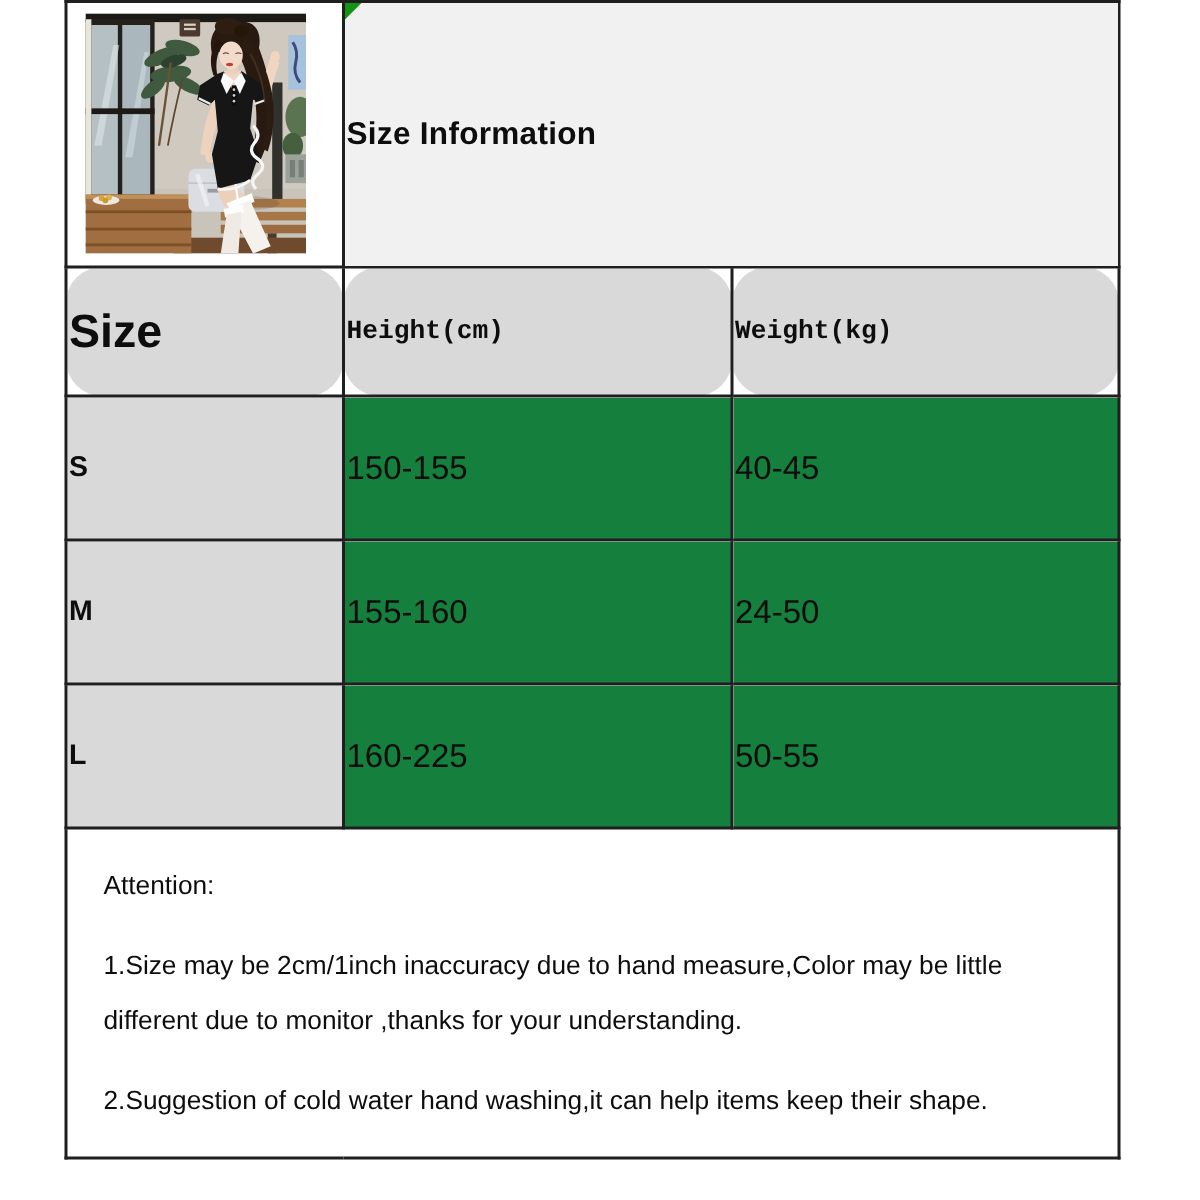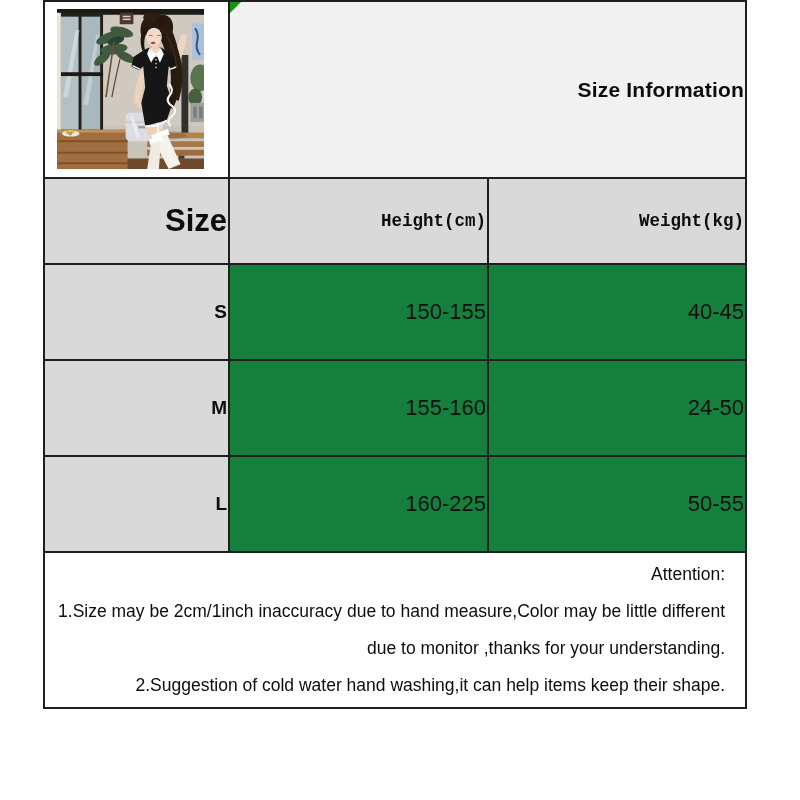--- a/index.html
+++ b/index.html
@@ -7,56 +7,56 @@
   .canvas{position:relative;width:800px;height:800px;background:#ffffff;overflow:hidden;}
 
   table.size-table{
     position:absolute; left:43px; top:0;
     width:702px;
     border-collapse:collapse;
     table-layout:fixed;
   }
   table.size-table td, table.size-table th{
     border:2px solid #1f1f1f;
-    text-align:right;
+    text-align:left;
     vertical-align:middle;
     overflow:hidden;
   }
   col.c1{width:185px;} col.c2{width:259px;} col.c3{width:258px;}
 
   
   tr.row-top{height:177px;}
   td.photo-cell{background:#ffffff; vertical-align:top; padding:3px 22px 4px 12px;}
   td.photo-cell svg{display:block;}
   td.title-cell{background:#f1f1f1; position:relative;}
   .title-text{font-size:21px; font-weight:700; letter-spacing:0.2px;}
   .flag{
     position:absolute; top:0; left:0; width:0; height:0;
     border-top:11px solid #149414; border-right:11px solid transparent;
   }
 
   
   tr.row-head{height:86px;}
-  tr.row-head th{background:#d9d9d9;}
+  tr.row-head th{background:#d9d9d9;border-radius:24px;}
   th.h-size{font-size:31px; font-weight:700;}
   th.h-std{font-size:17.5px; font-weight:700;font-family:Liberation Mono, monospace;}
 
   
   tr.row-data{height:96px;}
   td.cell-size{background:#d9d9d9; font-size:19px; font-weight:700;}
   td.cell-val{background:#15803d; font-size:22px; font-weight:400;}
 
   
   tr.row-note{height:143px;}
   td.note-cell{
     background:#ffffff; vertical-align:top; text-align:left;
     padding:3px 20px 3px 8px;
     font-size:17.5px; line-height:37px; font-weight:400;
   }
-  .note-line{margin:0;}
+  .note-line{margin:16px;}
 </style>
 </head>
 <body>
 
 <div class="canvas">
   <table class="size-table">
     <colgroup>
         <col class="c1">
         <col class="c2">
         <col class="c3">

